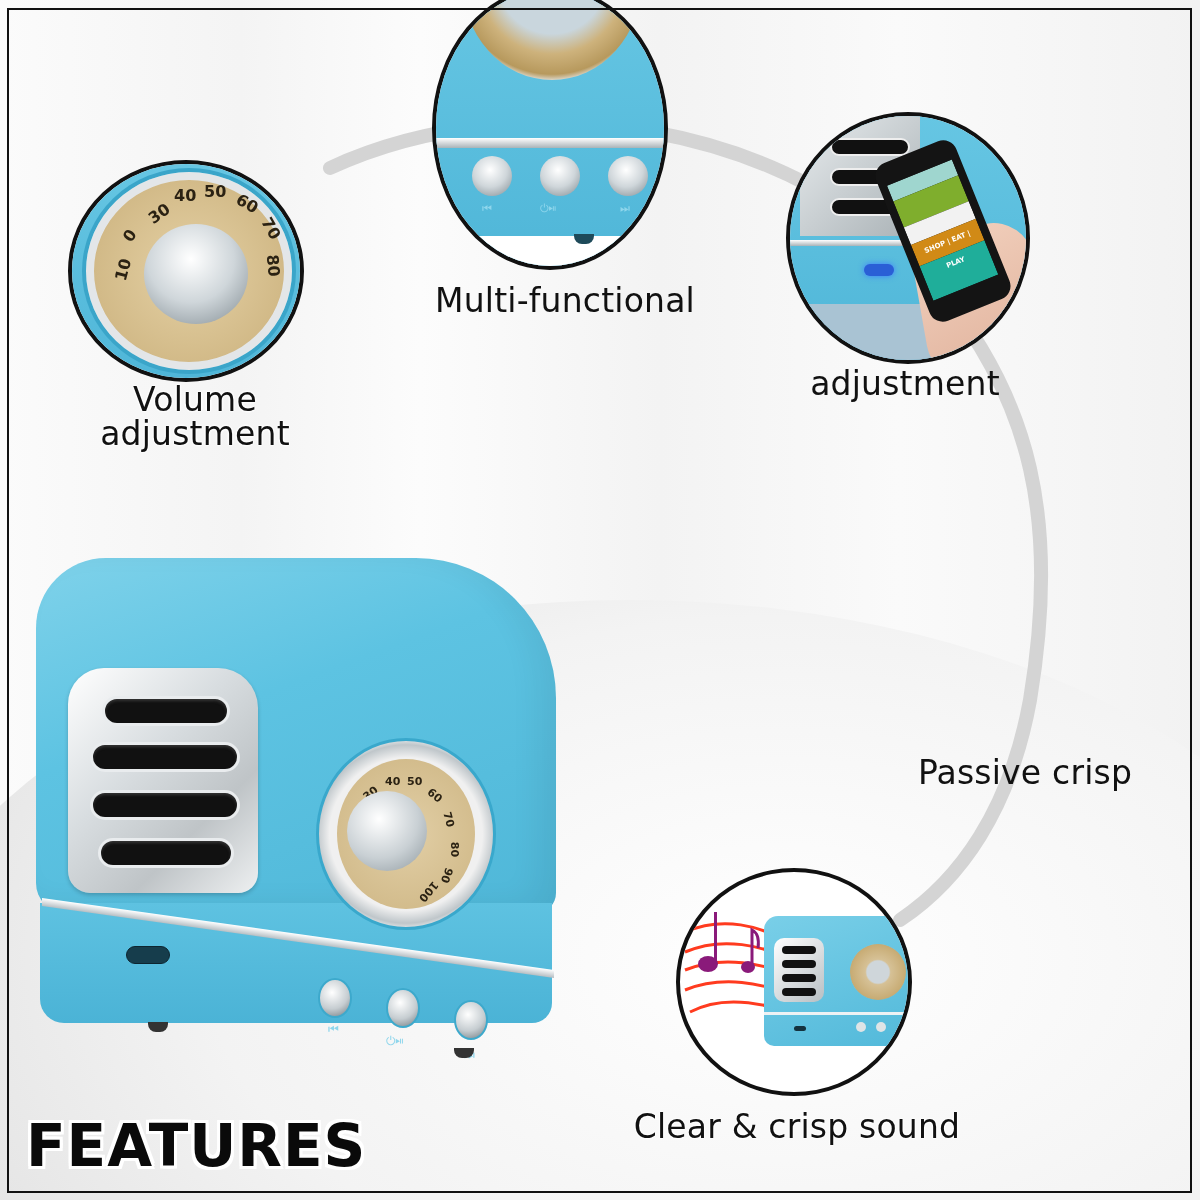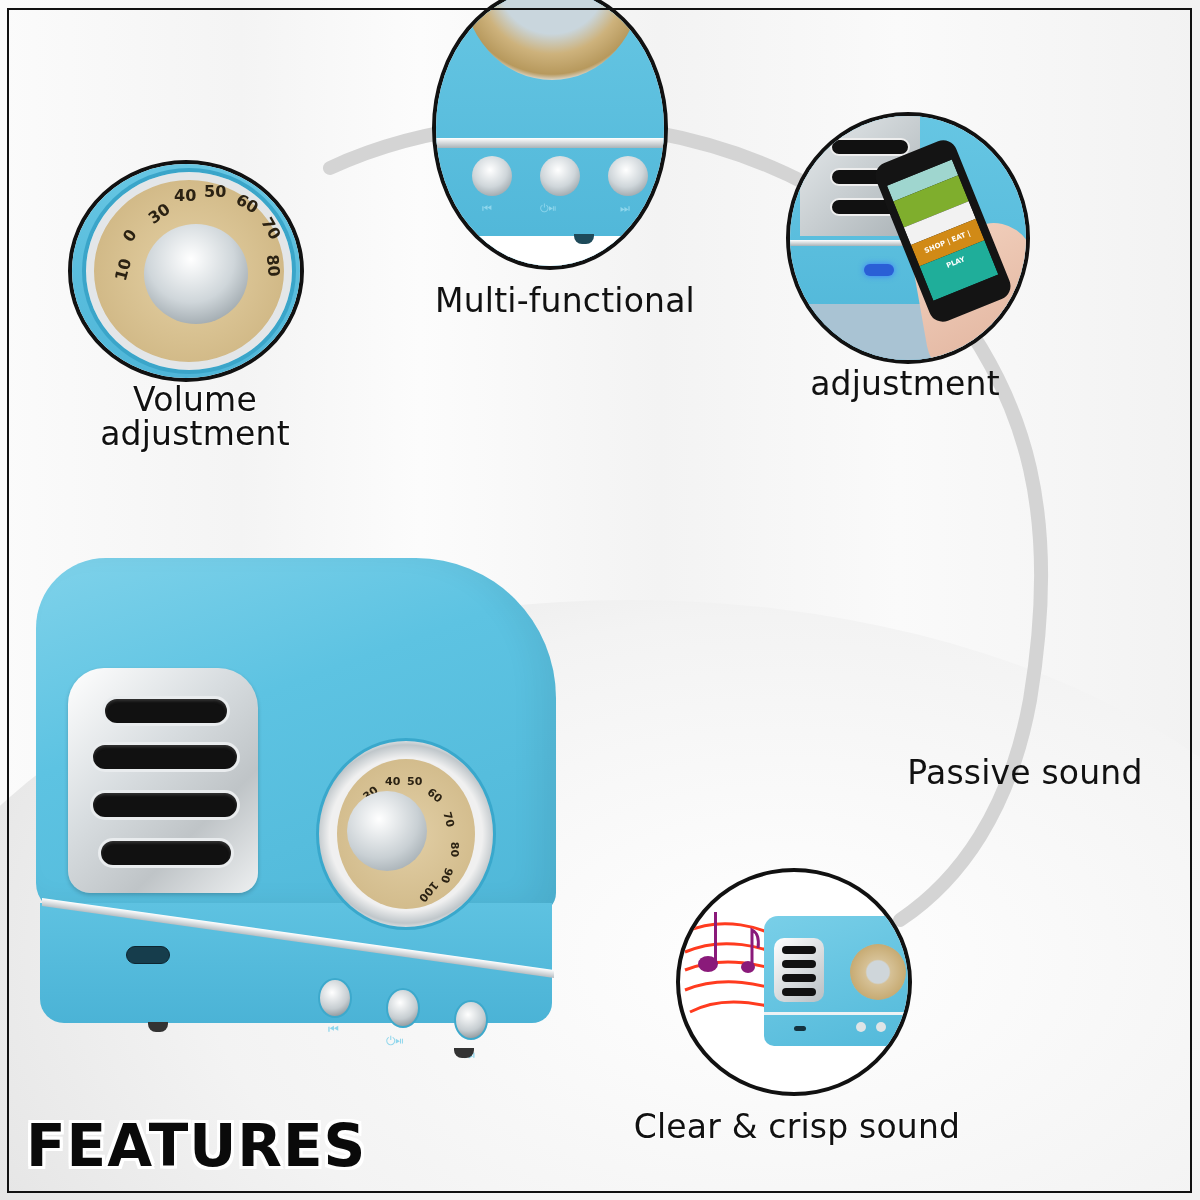--- a/index.html
+++ b/index.html
@@ -112,21 +112,21 @@
         <div style="height:16%;background:#f2f2f2"></div>
         <div style="height:18%;background:#d18a16;color:#fff;font-size:7px;font-weight:bold;text-align:center;line-height:22px">SHOP | EAT | PLAY</div>
         <div style="height:30%;background:#1fae9a"></div>
       </div>
     </div>
   </div>
   <div class="label" style="left:790px;top:367px;width:230px;">
     <div>adjustment</div>
   </div>
 
-  <div class="label" style="left:900px;top:756px;width:250px;">Passive sound</div>
+  <div class="label" style="left:900px;top:756px;width:250px;">Passive crisp</div>
 
   <div class="callout" style="left:676px;top:868px;width:236px;height:228px;">
     <svg width="236" height="228" viewBox="0 0 236 228" style="position:absolute;left:0;top:0">
       <g fill="none" stroke="#ff3b1f" stroke-width="3">
         <path d="M5 60 C 40 45, 80 50, 120 78"></path>
         <path d="M5 80 C 40 65, 80 70, 130 96"></path>
         <path d="M5 98 C 40 84, 80 88, 135 112"></path>
         <path d="M5 118 C 40 104, 80 108, 130 130"></path>
         <path d="M10 140 C 40 124, 80 128, 125 146"></path>
       </g>

